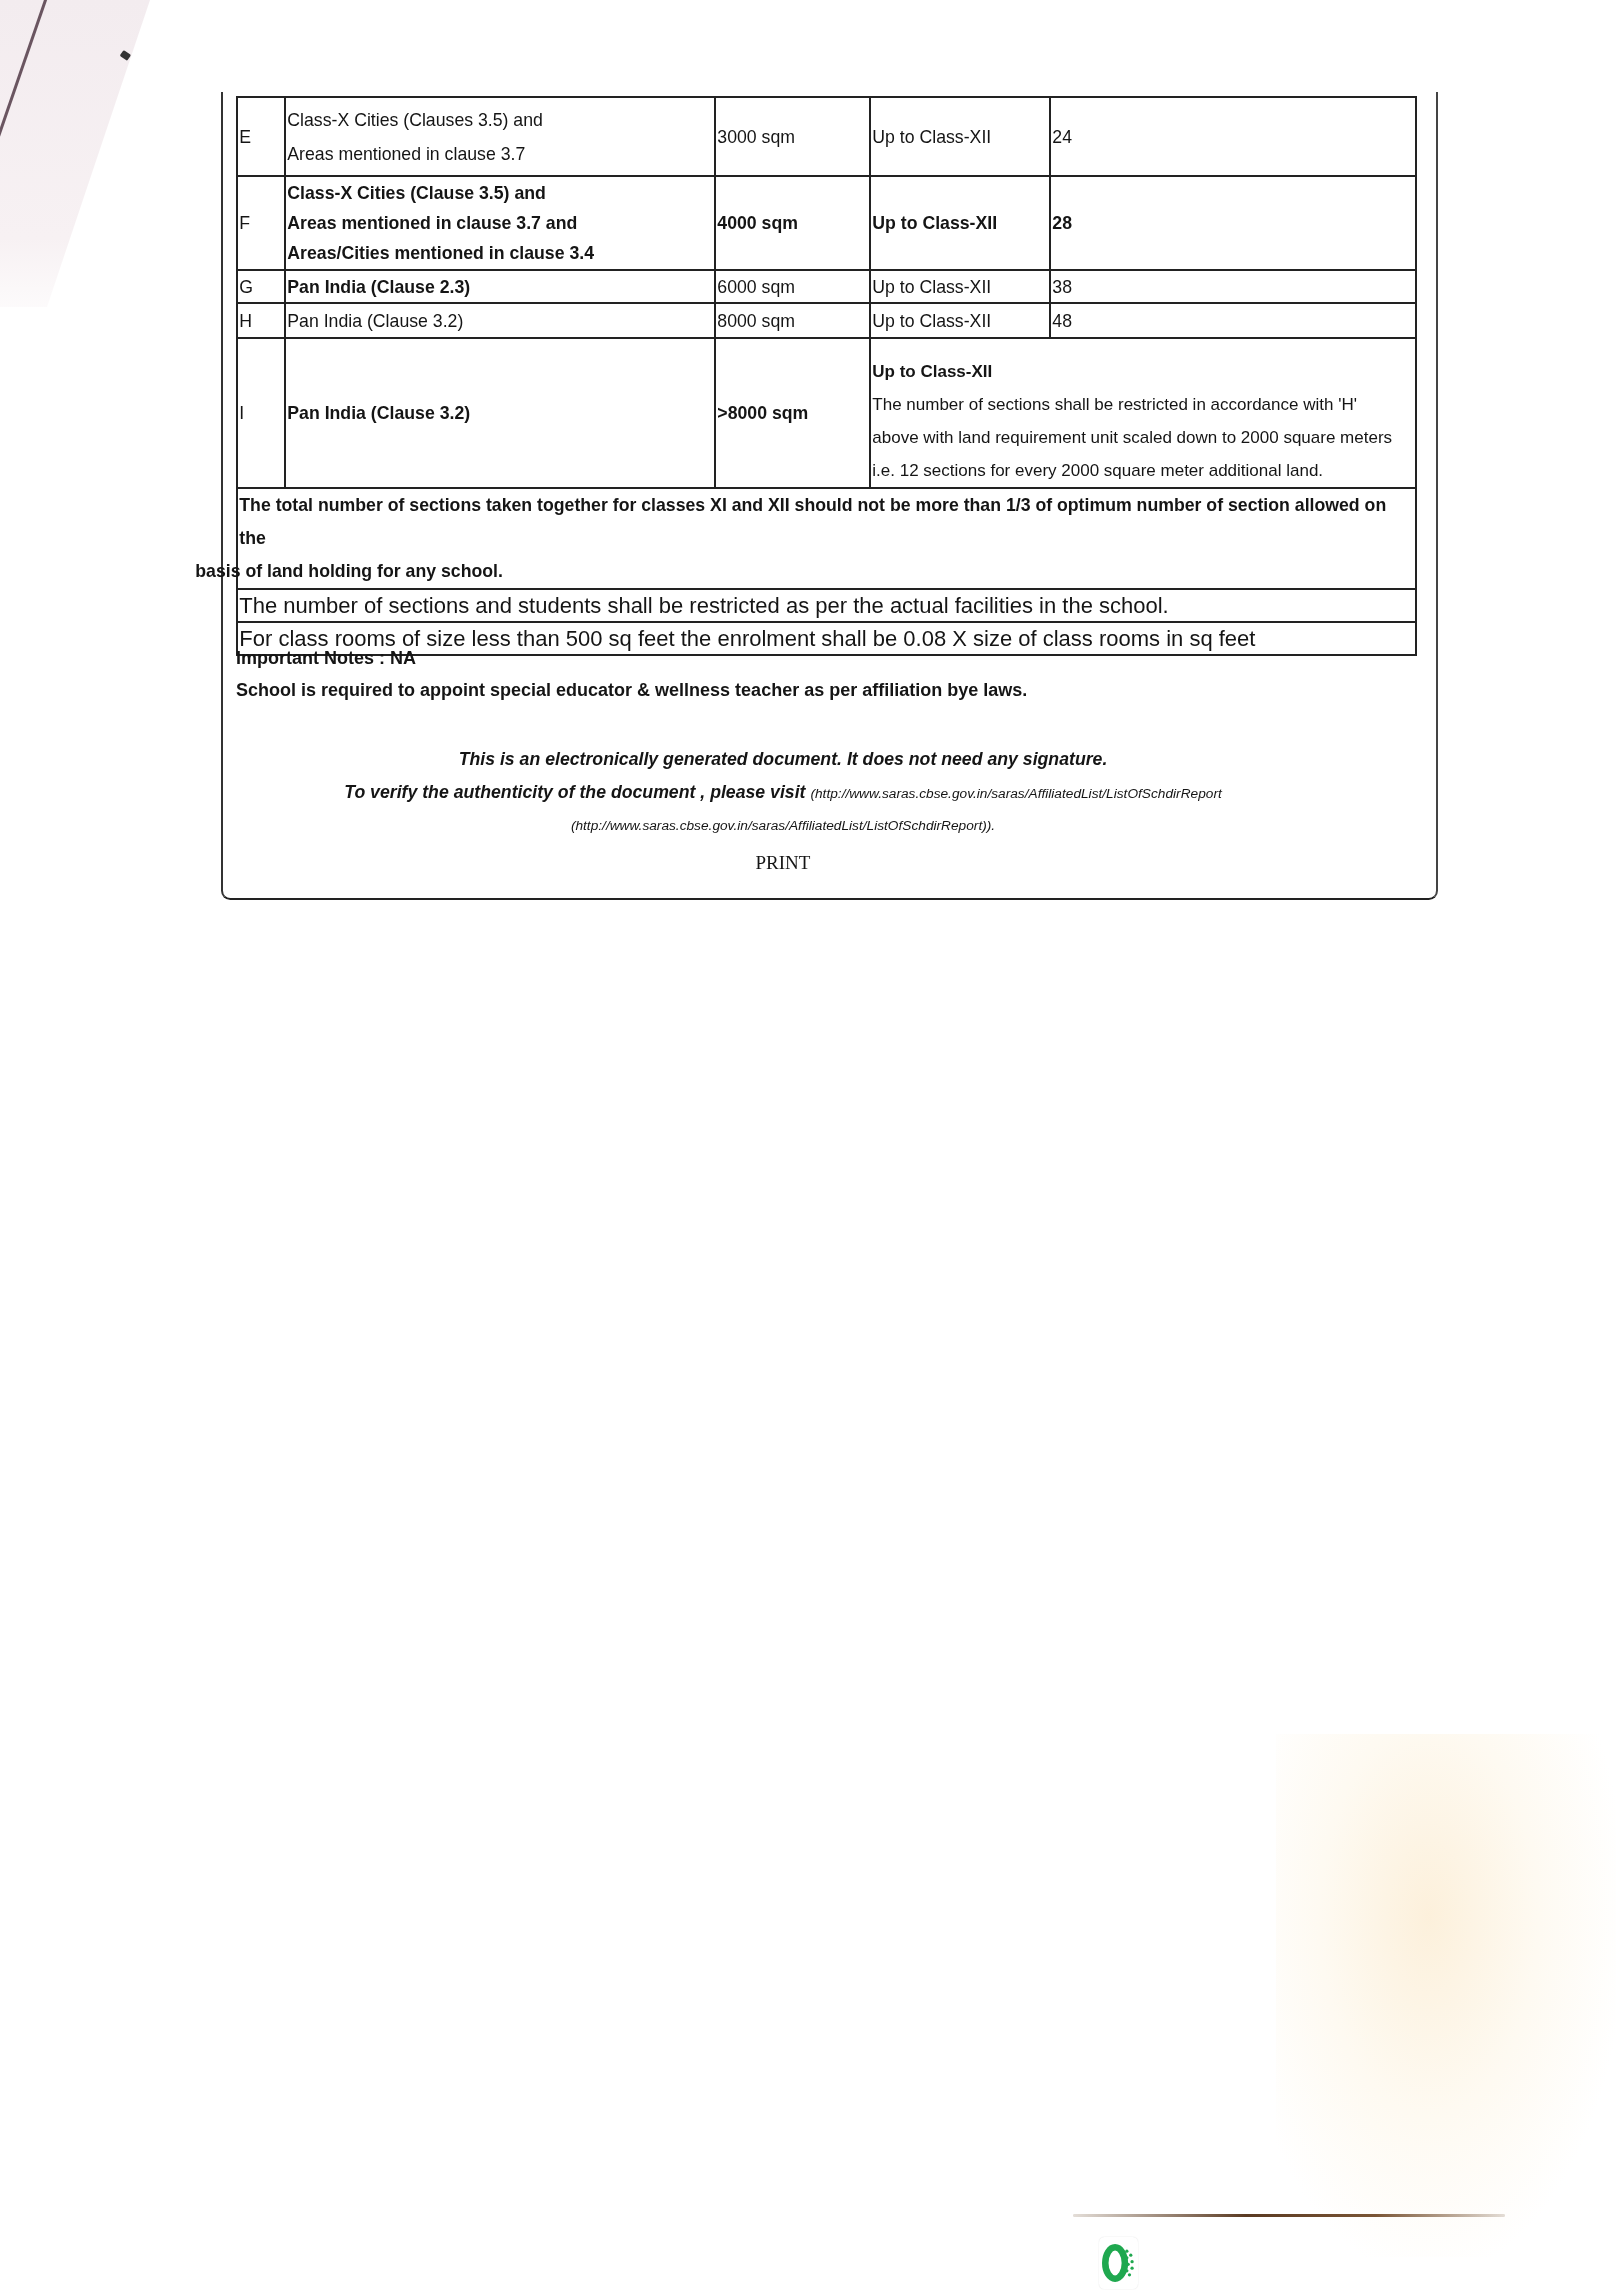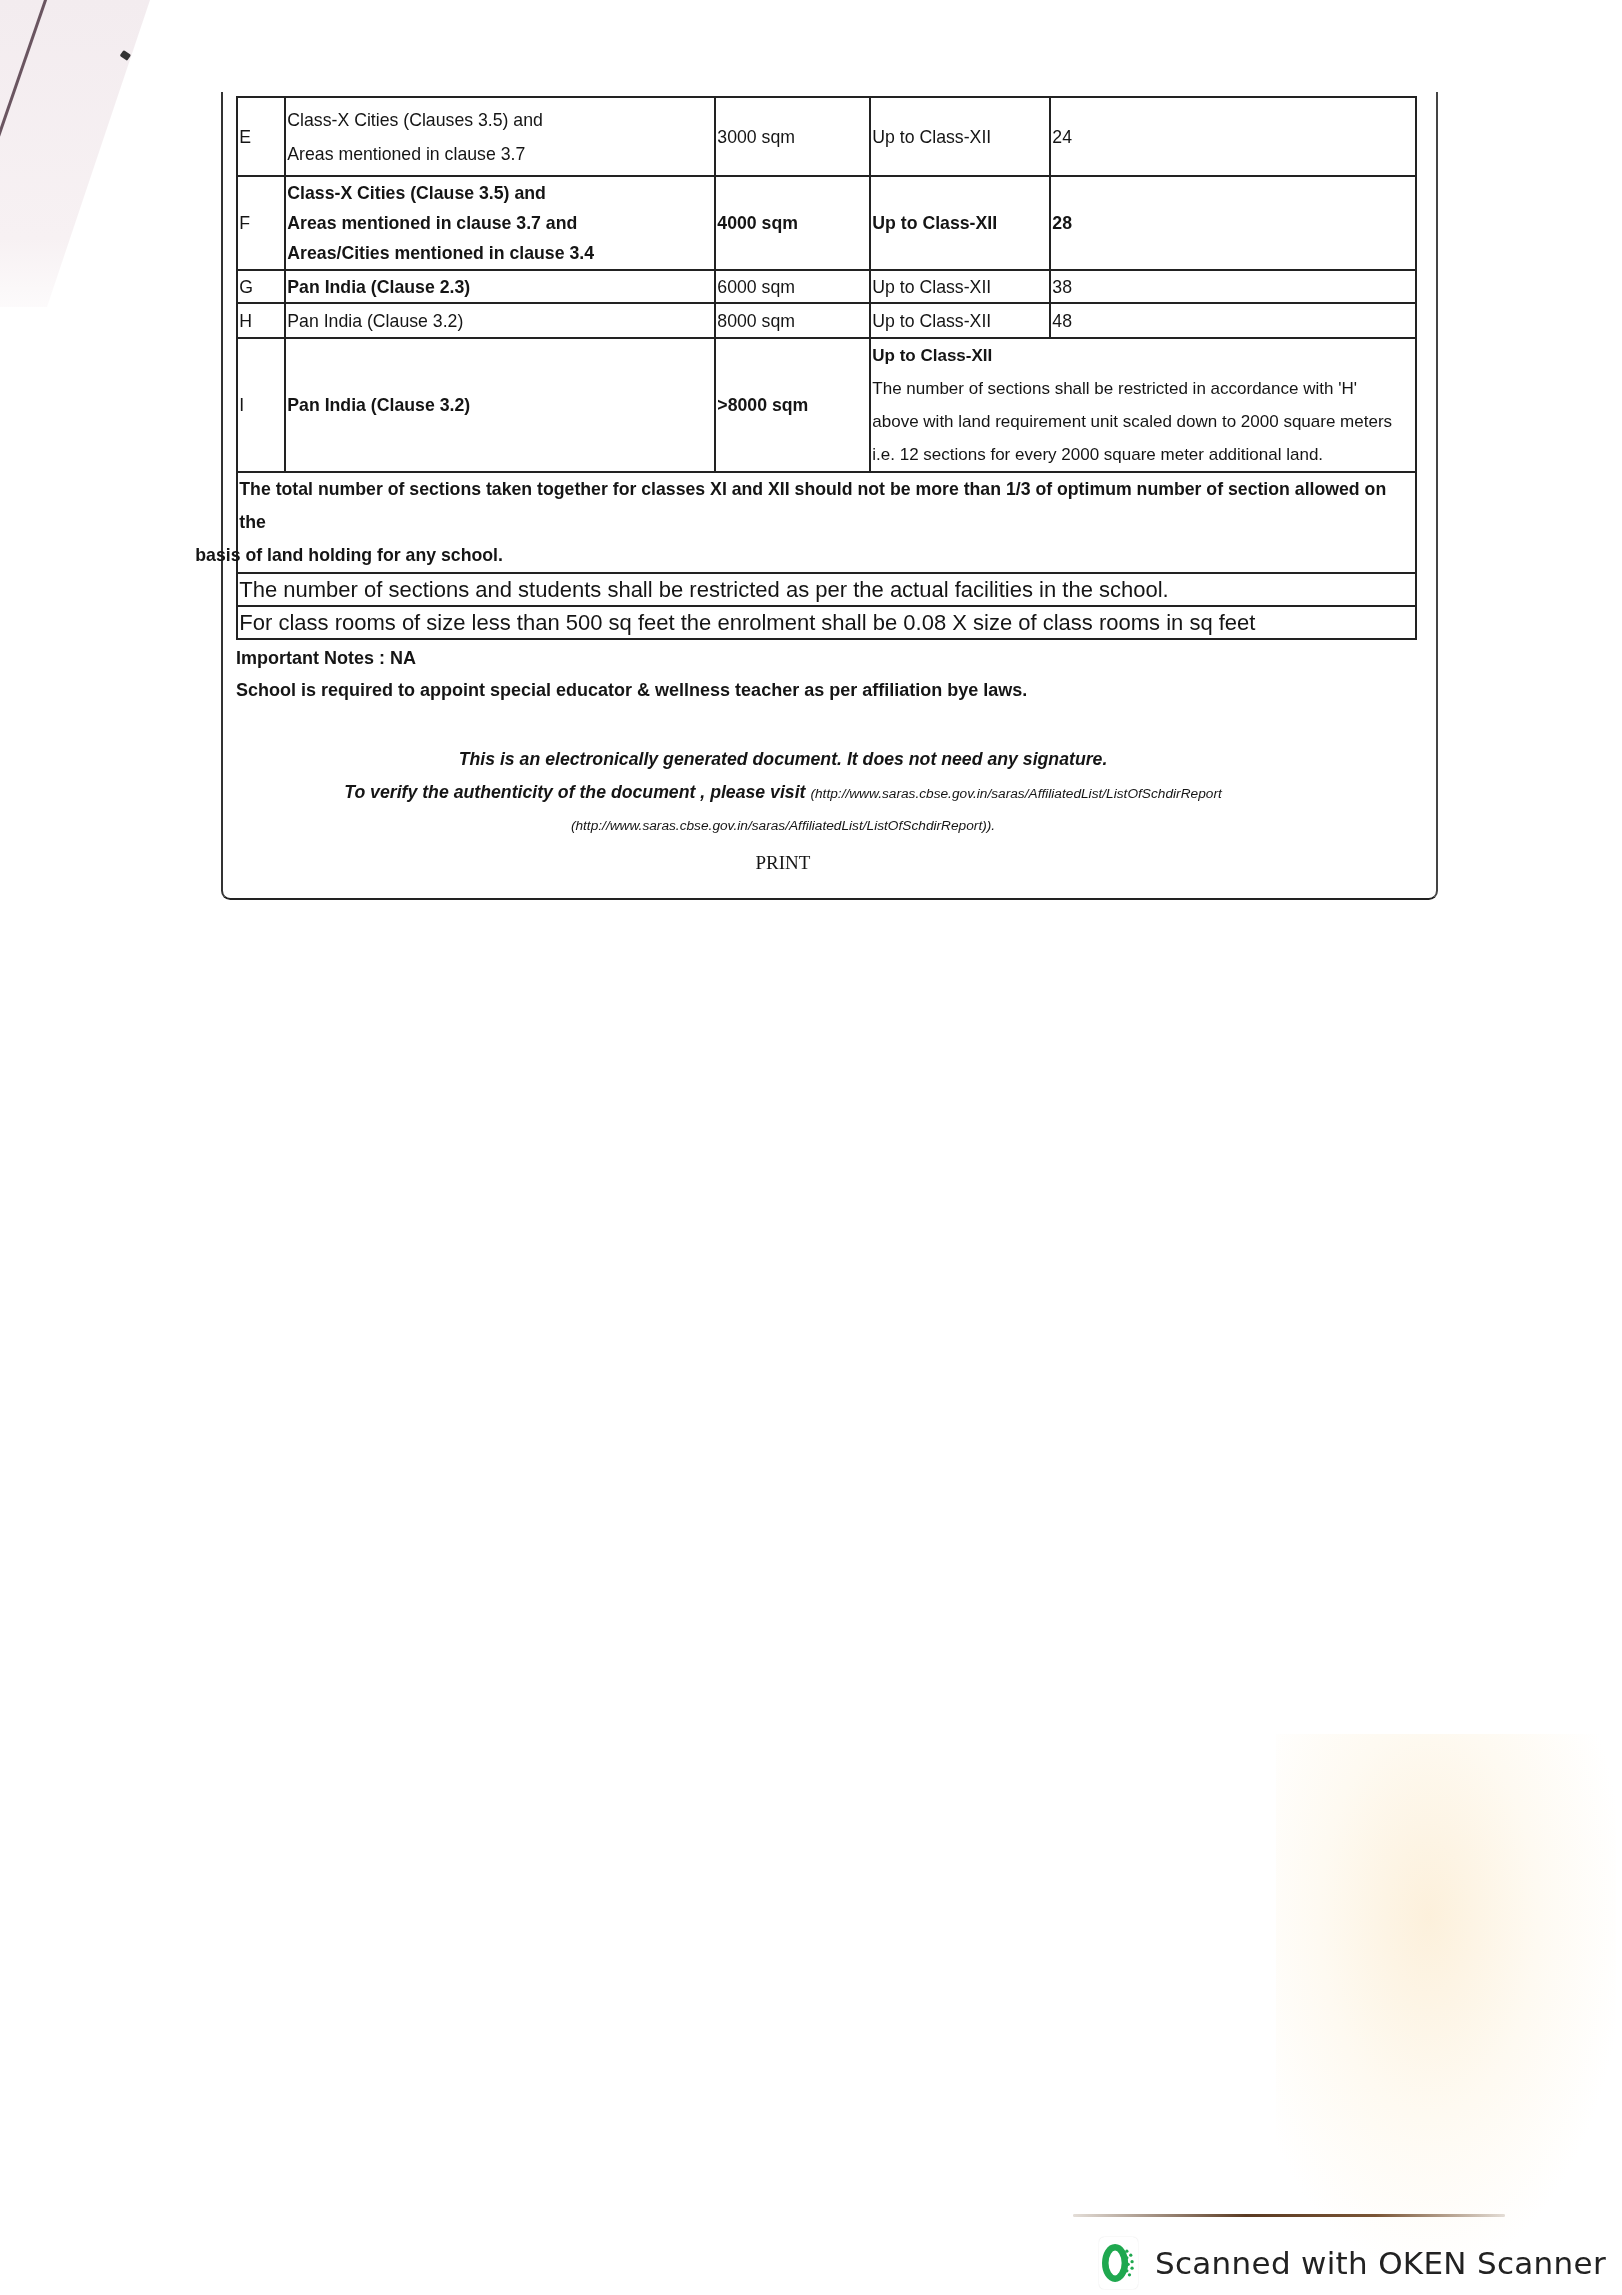--- a/index.html
+++ b/index.html
@@ -40,21 +40,21 @@
     font-size: 17.7px; line-height: 34px;
   }
   table.sections td {
     border: 2px solid #222; vertical-align: middle; padding: 0 0 0 1.3px;
   }
   table.sections col.c0 { width: 48px; }
   table.sections col.c1 { width: 430px; }
   table.sections col.c2 { width: 155px; }
   table.sections col.c3 { width: 180px; }
   table.sections col.c4 { width: 366px; }
-  .bold { font-weight: bold; }
+  .bold { font-weight: bold; margin-top: 16px; }
   .row-e td { height: 77px; }
   .row-f td { height: 92px; }
   .row-g td { height: 31px; line-height: 30px; }
   .row-h td { height: 33px; line-height: 30px; }
   .row-i td { height: 128px; }
   .row-i .span-cell { line-height: 33px; font-size: 17px; }
   .note-row td { padding-left: 46px; }
   .note-1 td { height: 65px; line-height: 33px; font-weight: bold; }
   .note-1 .hang { margin-left: -44px; display:block; }
   .note-2 td, .note-3 td { height: 31px; line-height: 30px; font-size: 22px; }
@@ -181,15 +181,14 @@
       <circle cx="38" cy="14" r="2.5" fill="#1fa84f"></circle>
         <circle cx="44" cy="20" r="2.5" fill="#1fa84f"></circle>
       <circle cx="38" cy="24" r="2.5" fill="#1fa84f"></circle>
         <circle cx="46" cy="30" r="2.5" fill="#1fa84f"></circle>
       <circle cx="40" cy="34" r="2.5" fill="#1fa84f"></circle>
         <circle cx="46" cy="40" r="2.5" fill="#1fa84f"></circle>
       <circle cx="38" cy="44" r="2.5" fill="#1fa84f"></circle>
         <circle cx="42" cy="50" r="2.5" fill="#1fa84f"></circle>
     </svg>
   </div>
-  <span class="wm-text">Scanned with OKEN Scanner</span>
 </div>
 
 
 </body></html>

